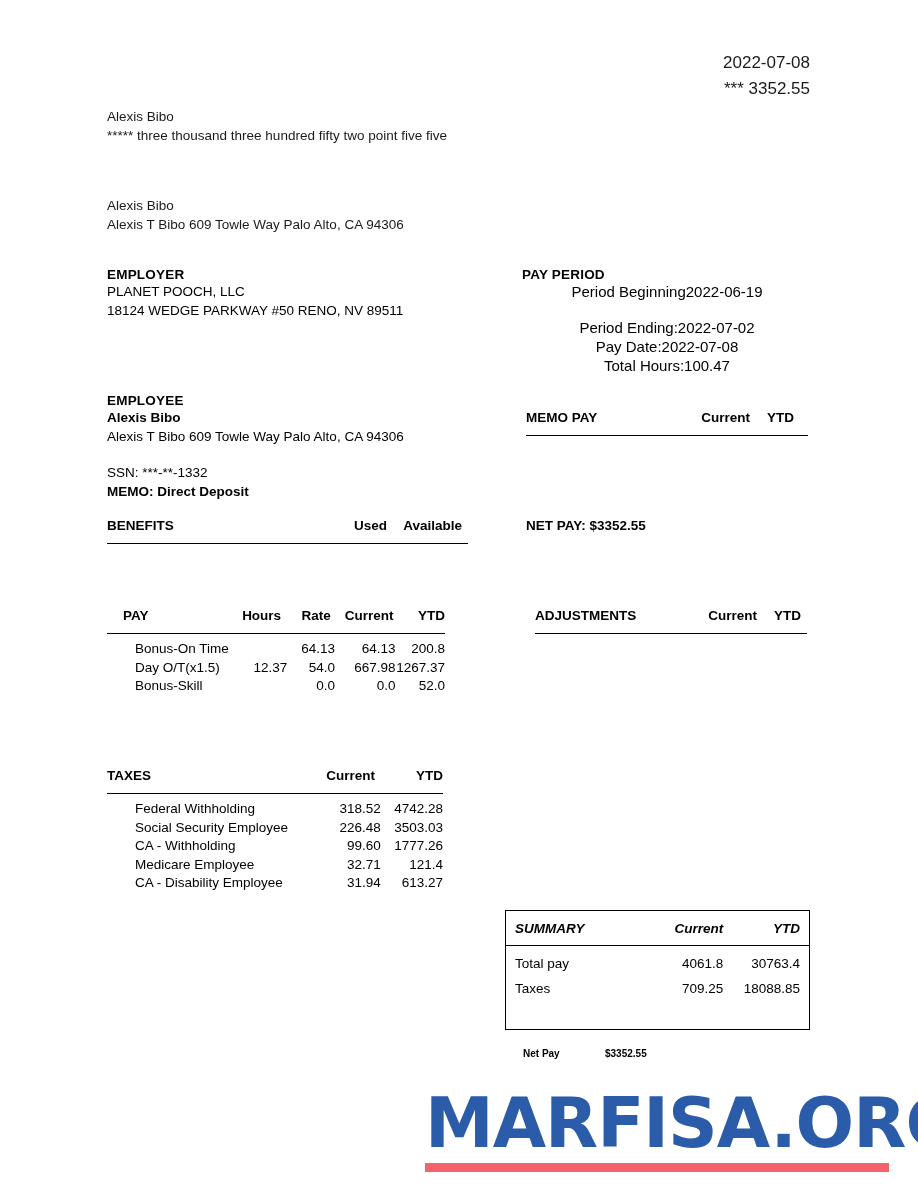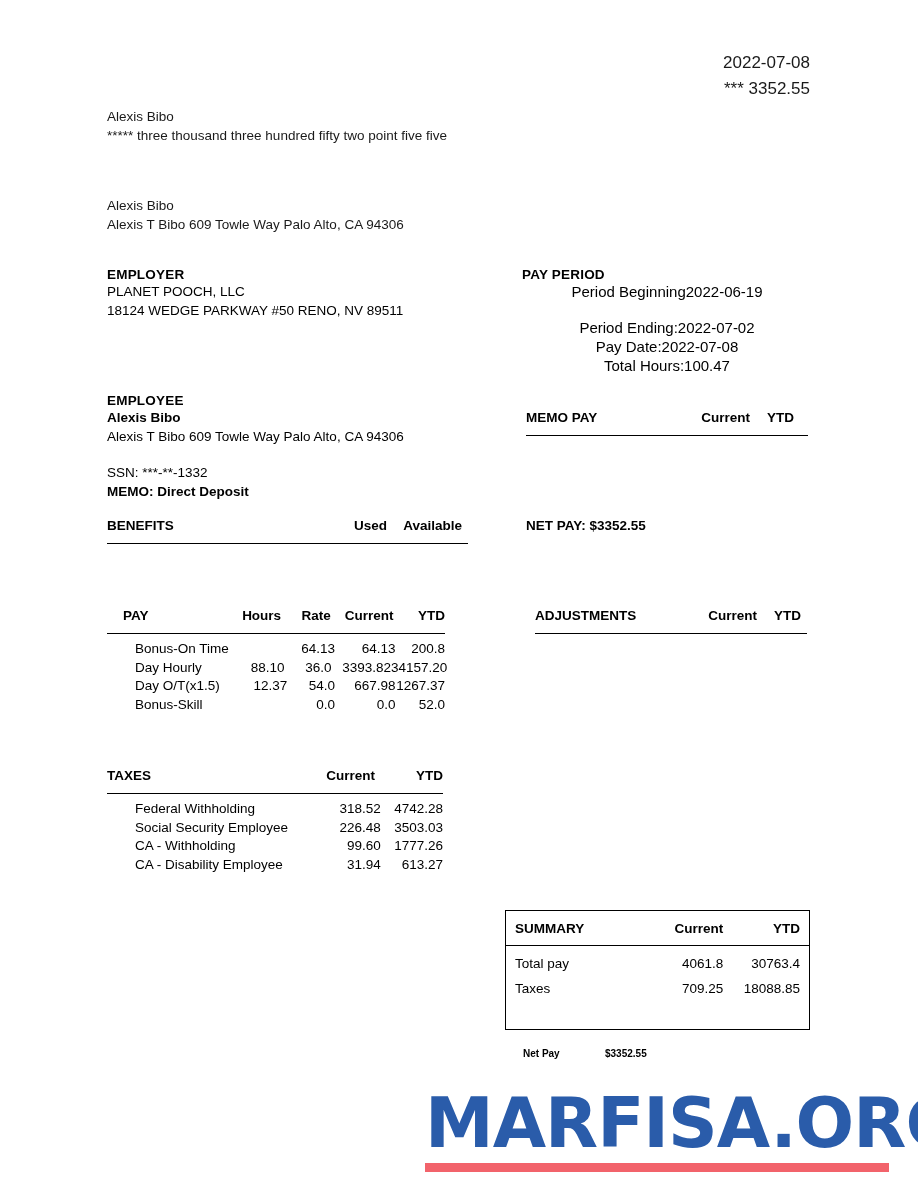--- a/index.html
+++ b/index.html
@@ -169,20 +169,21 @@
     height: 120px;
     border: 1.6px solid #000;
     box-sizing: border-box;
   }
   .summary .s-head {
     display: flex;
     font-size: 13.5px;
     font-weight: bold;
     padding: 10px 9px 0 9px;
     box-sizing: border-box;
+    font-style: italic;
   }
   .summary .s-sep {
     border-top: 1.4px solid #000;
     margin-top: 9px;
   }
   .summary .s-row {
     display: flex;
     font-size: 13.5px;
     padding: 10px 9px 0 9px;
     box-sizing: border-box;
@@ -311,27 +312,20 @@
     <div class="rule"></div>
     <div class="rows-pad">
       <div class="trow">
         <span class="c-name">Bonus-On Time</span>
         <span class="c-hours"></span>
         <span class="c-rate">64.13</span>
         <span class="c-cur">64.13</span>
         <span class="c-ytd">200.8</span>
       </div>
       <div class="trow">
-        <span class="c-name">Day Hourly</span>
-        <span class="c-hours">88.10</span>
-        <span class="c-rate">36.0</span>
-        <span class="c-cur">3393.82</span>
-        <span class="c-ytd">34157.20</span>
-      </div>
-      <div class="trow">
         <span class="c-name">Day O/T(x1.5)</span>
         <span class="c-hours">12.37</span>
         <span class="c-rate">54.0</span>
         <span class="c-cur">667.98</span>
         <span class="c-ytd">1267.37</span>
       </div>
       <div class="trow">
         <span class="c-name">Bonus-Skill</span>
         <span class="c-hours"></span>
         <span class="c-rate">0.0</span>
@@ -367,20 +361,25 @@
         <span class="c-name">Social Security Employee</span>
         <span class="c-cur">226.48</span>
         <span class="c-ytd">3503.03</span>
       </div>
       <div class="trow">
         <span class="c-name">CA - Withholding</span>
         <span class="c-cur">99.60</span>
         <span class="c-ytd">1777.26</span>
       </div>
       <div class="trow">
+        <span class="c-name">Medicare Employee</span>
+        <span class="c-cur">32.71</span>
+        <span class="c-ytd">121.4</span>
+      </div>
+      <div class="trow">
         <span class="c-name">CA - Disability Employee</span>
         <span class="c-cur">31.94</span>
         <span class="c-ytd">613.27</span>
       </div>
     </div>
   </div>
 
   <div class="abs summary">
     <div class="s-head">
       <span class="c-name">SUMMARY</span>

